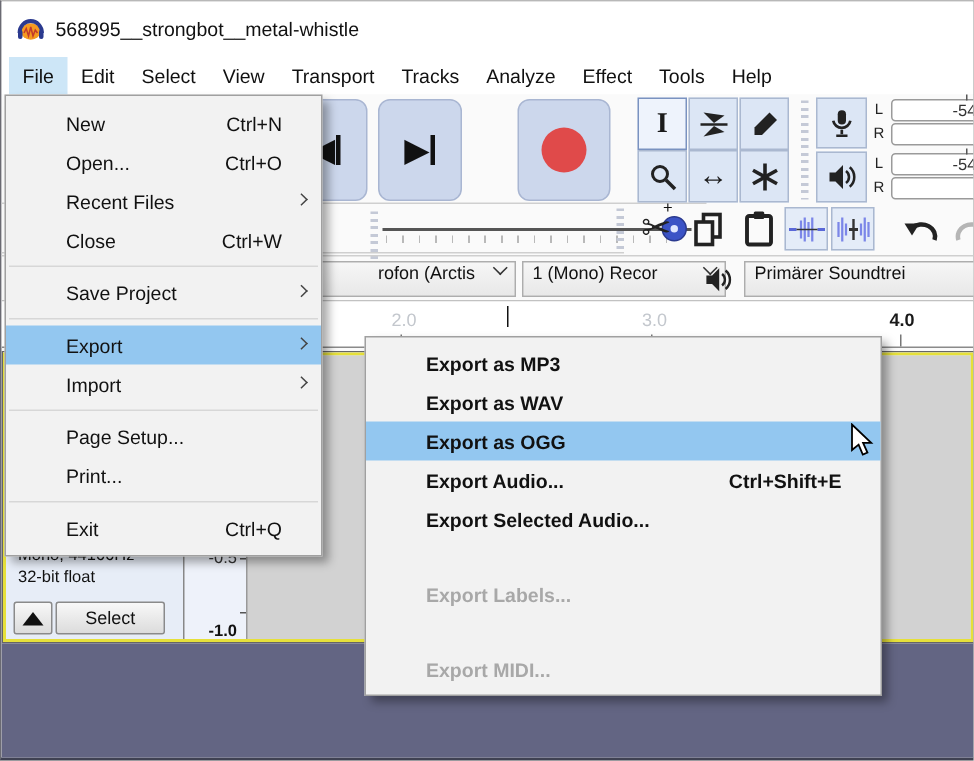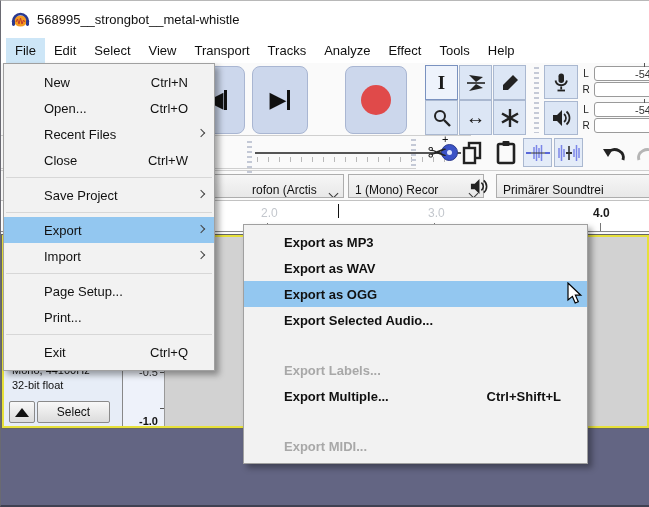--- a/index.html
+++ b/index.html
@@ -22,21 +22,21 @@
   .tbtn{position:absolute;background:#ccd7ec;border:1px solid #a9b6d2;border-radius:8px;display:flex;align-items:center;justify-content:center;}
   .toolbtn{position:absolute;width:33px;height:35px;background:#dce6f5;border:1px solid #aab8d0;display:flex;align-items:center;justify-content:center;font-size:17px;color:#1b1b1b;}
   .toolbtn.sel{background:#eef3fc;border-color:#7a92c0;}
   .grip{position:absolute;width:5px;background:repeating-linear-gradient(#c4c9d6 0 2px,transparent 2px 5px);}
   .hline{position:absolute;height:1px;background:#cfcfcf;}
   .meterbar{position:absolute;height:15px;background:#ffffff;border:1px solid #9a9a9a;border-radius:3px;}
   .lr{position:absolute;font-size:10px;color:#222;width:10px;text-align:center;line-height:15px;}
   .db{position:absolute;font-size:11px;color:#333;}
   .editicon{position:absolute;width:31px;height:31px;display:flex;align-items:center;justify-content:center;}
   .editbtn{background:#e4ecf8;border:1px solid #aab8d0;}
-  .combo{position:absolute;height:24px;background:linear-gradient(#f6f6f6,#e8e8e8);border:1px solid #adadad;display:flex;align-items:flex-end;font-size:12px;color:#111;padding:0 6px;white-space:nowrap;overflow:hidden;}
+  .combo{position:absolute;height:24px;background:linear-gradient(#f6f6f6,#e8e8e8);border:1px solid #adadad;display:flex;align-items:flex-start;font-size:12px;color:#111;padding:0 6px;white-space:nowrap;overflow:hidden;}
   .chev{width:7px;height:7px;border-left:1.6px solid #333;border-bottom:1.6px solid #333;transform:rotate(-45deg);margin-left:auto;flex:none;}
 
   
   .ruler{position:absolute;left:0;top:200px;width:649px;height:31px;background:#ffffff;border-bottom:1px solid #8a8a8a;}
   .rlabel{position:absolute;font-size:12px;font-weight:bold;color:#333;}
   .rlabel.faint{color:#c3c7cd;font-weight:normal;}
   .rtick{position:absolute;width:1px;background:#777;}
 
   
   .trackrow{position:absolute;left:0;top:233px;width:649px;height:195px;border:1px solid #666;}
@@ -348,28 +348,28 @@
     <div class="mrow">
       <span>Export as MP3</span>
     </div>
     <div class="mrow">
       <span>Export as WAV</span>
     </div>
     <div class="mrow hl">
       <span>Export as OGG</span>
     </div>
     <div class="mrow">
+      <span>Export Audio...</span>
+      <span class="mshort">Ctrl+Shift+E</span>
+    </div>
+    <div class="mrow">
       <span>Export Selected Audio...</span>
     </div>
     <div class="mrow disabled">
       <span>Export Labels...</span>
-    </div>
-    <div class="mrow">
-      <span>Export Multiple...</span>
-      <span class="mshort">Ctrl+Shift+L</span>
     </div>
     <div class="mrow disabled">
       <span>Export MIDI...</span>
     </div>
     <div style="height:4px;"></div>
   </div>
 
   <svg class="cursor" style="left:566px;top:281px;" width="18" height="24" viewBox="0 0 18 24">
     <polygon points="1,1 1,18 5.4,14.4 8.2,21 11.3,19.7 8.4,13.2 13.8,13.2" fill="#ffffff" stroke="#000000" stroke-width="1.2"></polygon>
   </svg>

